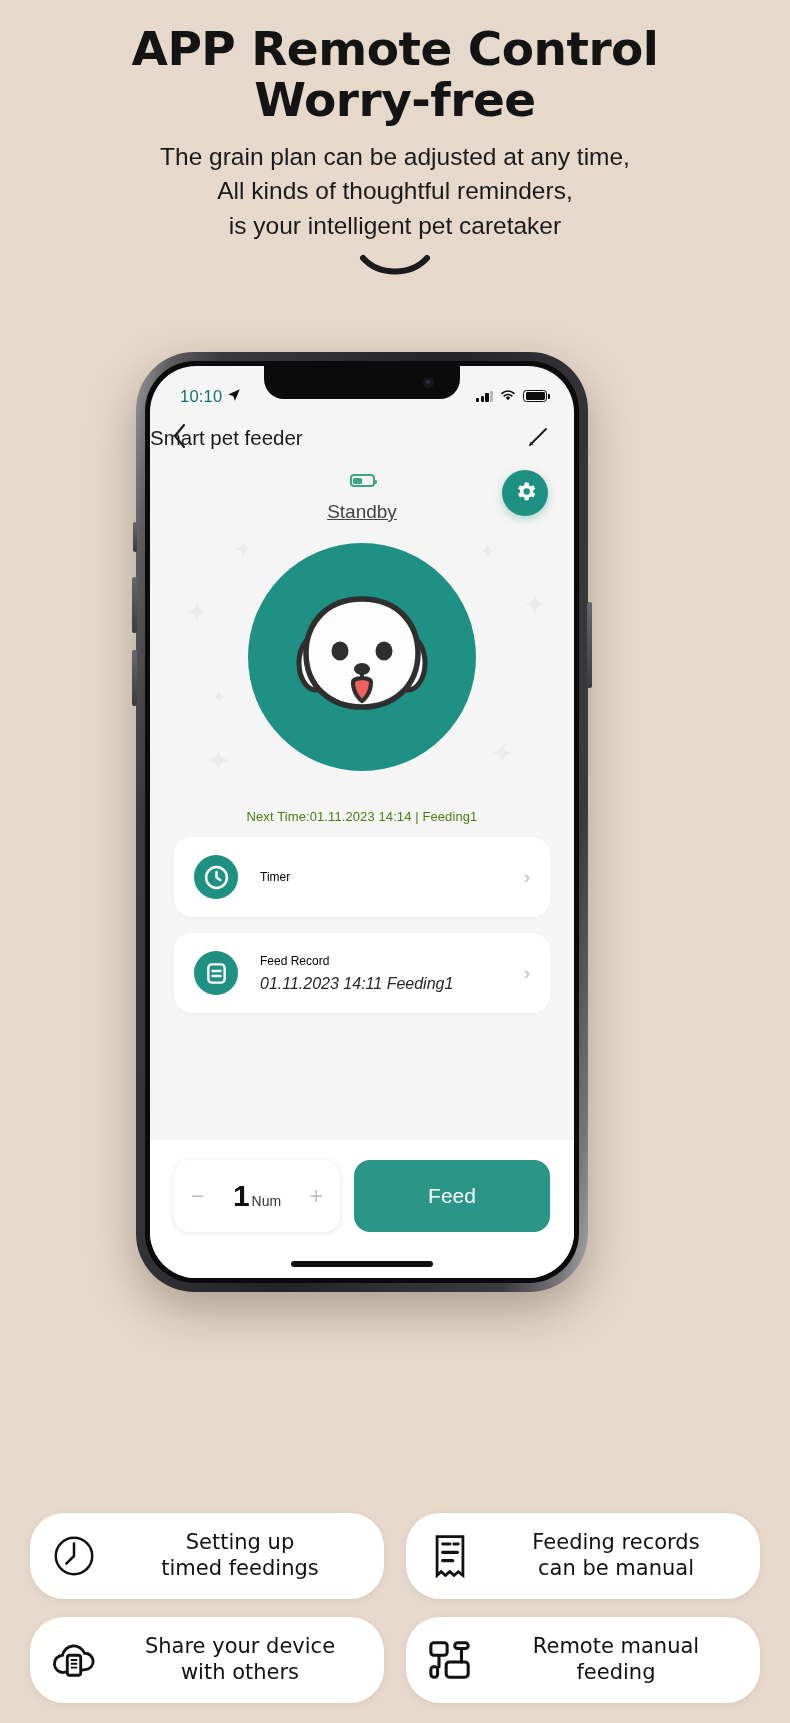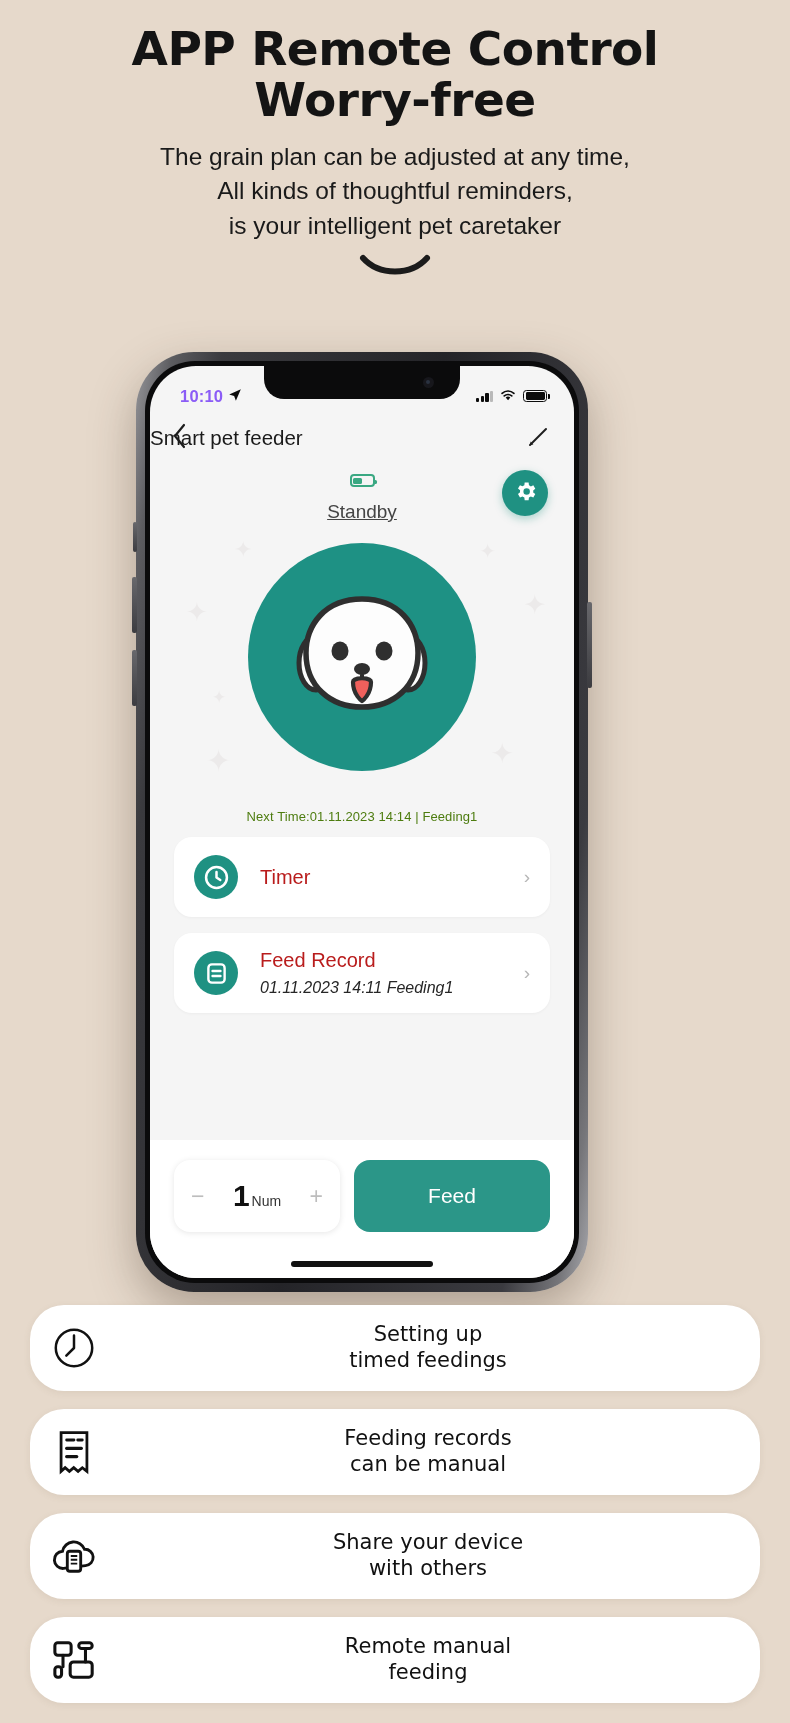--- a/index.html
+++ b/index.html
@@ -84,21 +84,21 @@
     box-shadow:inset 0 0 2px #2e3murk;
   }
   .notch .cam::after{content:"";position:absolute;left:3px;top:3px;width:4px;height:4px;border-radius:50%;background:#2a3240;}
 
   
   .statusbar {
     height:46px; display:flex; align-items:center;
     justify-content:space-between; padding:14px 24px 0 30px;
     position:relative; z-index:9;
   }
-  .status-time { font-size:16.5px; font-weight:700; color:#8b5cf6; letter-spacing:0.2px;
+  .status-time { font-size:16.5px; font-weight:400; color:#0f766e; letter-spacing:0.2px;
                  display:flex; align-items:center; gap:5px; }
   .status-right { display:flex; align-items:center; gap:7px; }
   .sig { display:flex; align-items:flex-end; gap:1.6px; height:12px; }
   .sig i { width:3.1px; background:#0c0c0c; border-radius:1px; display:block; }
   .sig i:nth-child(1){height:4px}.sig i:nth-child(2){height:6.5px}
   .sig i:nth-child(3){height:9px}.sig i:nth-child(4){height:11.5px;background:#b9b9b9}
   .batt { width:24px; height:12px; border:1.6px solid #0c0c0c; border-radius:3.4px; padding:1.4px; }
   .batt span { display:block; height:100%; background:#0c0c0c; border-radius:1.4px; }
   .batt-tip { width:1.8px; height:5px; background:#0c0c0c; border-radius:0 1px 1px 0; margin-left:1px; }
 
@@ -152,21 +152,21 @@
   .card {
     background:#fff; border-radius:18px; display:flex; align-items:center;
     padding:16px 20px; margin-bottom:16px; min-height:80px;
     box-shadow:0 1px 3px rgba(0,0,0,0.04);
   }
   .card-ico {
     width:44px; height:44px; border-radius:50%; background:#1f9182;
     display:flex; align-items:center; justify-content:center; flex:0 0 44px;
   }
   .card-txt { margin-left:22px; flex:1; }
-  .card-title { font-size:20px; color:#b91c1c; }
+  .card-title { font-size:12px; color:#000000; }
   .card-sub { font-size:16px; color:#262626; margin-top:7px;font-style:italic; }
   .card-arrow { color:#b6b6b6; font-size:19px; }
 
   
   .bottom-bar {
     position:absolute; left:0; right:0; bottom:0; height:138px;
     background:#fff; display:flex; align-items:center; padding:0 24px 26px 24px;
     gap:14px;
   }
   .stepper {
@@ -183,21 +183,21 @@
     color:#fff; font-size:21px;
   }
   .home-ind {
     position:absolute; bottom:11px; left:50%; transform:translateX(-50%);
     width:142px; height:6px; border-radius:3px; background:#111;
   }
 
   
   .features {
     position:absolute; left:0; right:0; bottom:20px;
-    padding:0 30px; display:grid; grid-template-columns:1fr;
+    padding:0 30px; display:grid; grid-template-columns:1fr 1fr;
     gap:18px 22px;
   }
   .pill {
     background:#fff; border-radius:34px; height:86px;
     display:flex; align-items:center; padding:0 18px; gap:14px;
     box-shadow:0 2px 7px rgba(120,96,72,0.10);
   }
   .pill-ico { flex:0 0 52px; display:flex; align-items:center; justify-content:center; }
   .pill-txt {
     font-family:"DejaVu Sans", sans-serif;

